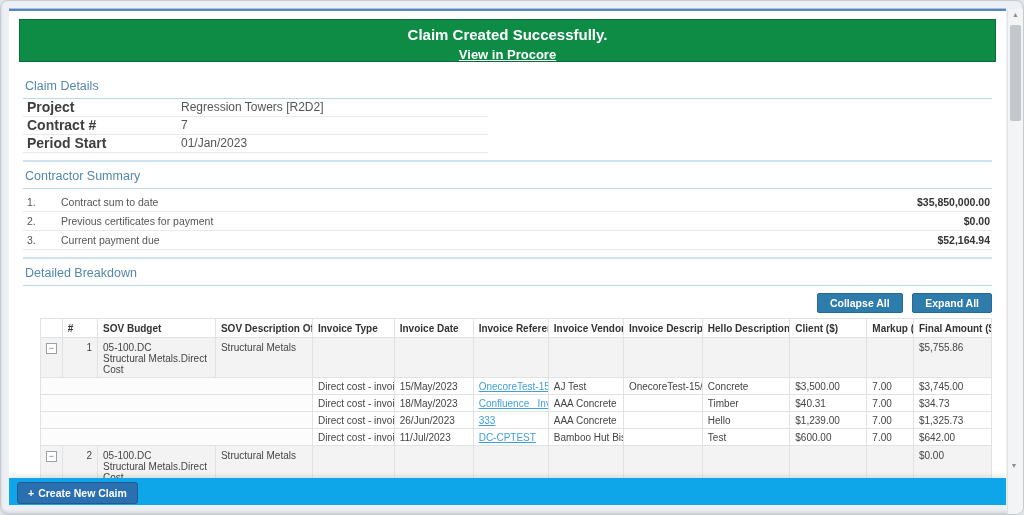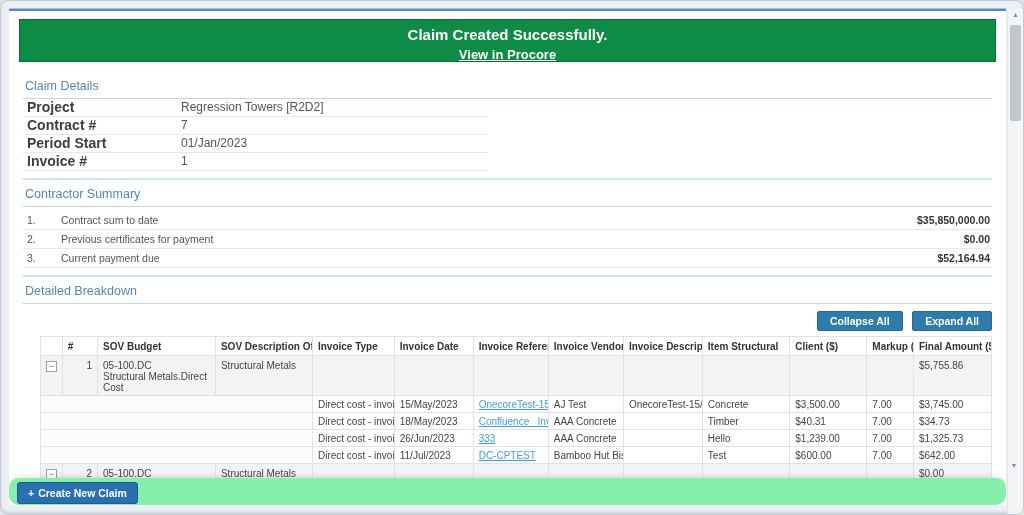--- a/index.html
+++ b/index.html
@@ -47,22 +47,22 @@
   tr.grp td.num { text-align:right; }
   .budget2 { color:#444; }
   tr.sub td { background:#fff; height:17px; }
   tr.sub td.lead { background:#fcfcfc; }
   td.r, th.r { text-align:right; }
   .exp-icon { display:inline-block; width:11px; height:11px; border:1px solid #9aa0a5; color:#6b7176;
               font-size:9px; line-height:9px; text-align:center; background:#fff; cursor:pointer; }
   .link { color:#41a0dc; text-decoration:underline; cursor:pointer; }
 
   
-  .footer { position:absolute; left:0; right:0; bottom:0; height:27px; background:#86efac;
-            box-shadow:0 -2px 5px rgba(0,0,0,.10);border-radius:10px; }
+  .footer { position:absolute; left:0; right:0; bottom:0; height:27px; background:#0ea5e9;
+            box-shadow:0 -2px 5px rgba(0,0,0,.10); }
   .create-btn { position:absolute; left:8px; top:4px; background:#2a6fb0; border:1px solid #22598e; color:#fff;
                 font-size:10.5px; font-weight:bold; padding:4px 10px; border-radius:3px; cursor:pointer; }
   .create-btn .plus { font-weight:bold; margin-right:4px; }
 
   
   .scrollbar { position:absolute; top:8px; right:0; bottom:0; width:16px; background:#f2f4f6; border-left:1px solid #e2e5e8; }
   .sb-up { position:absolute; top:2px; left:0; width:15px; height:12px; text-align:center; font-size:7px; color:#8a8f94; cursor:pointer; }
   .sb-thumb { position:absolute; top:16px; left:2px; width:11px; height:96px; background:#c3c7cb; border-radius:2px; cursor:pointer; }
   .tbl-down { position:absolute; right:3px; bottom:40px; width:12px; height:12px; text-align:center;
               font-size:7px; color:#8a8f94; cursor:pointer; }
@@ -88,24 +88,20 @@
             <div class="cd-label">Project</div>
             <div class="cd-value">Regression Towers [R2D2]</div>
           </div>
           <div class="cd-row">
             <div class="cd-label">Contract #</div>
             <div class="cd-value">7</div>
           </div>
           <div class="cd-row">
             <div class="cd-label">Period Start</div>
             <div class="cd-value">01/Jan/2023</div>
-          </div>
-          <div class="cd-row">
-            <div class="cd-label">Invoice #</div>
-            <div class="cd-value">1</div>
           </div>
         </div>
       </div>
       <div class="panel-end"></div>
     </div>
 
     <div class="panel">
       <div class="panel-title">Contractor Summary</div>
       <div style="margin-top:4px;">
         <div class="cs-row">
@@ -154,21 +150,21 @@
           <tr>
             <th></th>
             <th class="r">#</th>
             <th>SOV Budget</th>
             <th>SOV Description Of Work</th>
             <th>Invoice Type</th>
             <th>Invoice Date</th>
             <th>Invoice Reference</th>
             <th>Invoice Vendor</th>
             <th>Invoice Description</th>
-            <th>Item Structural</th>
+            <th>Hello Description</th>
             <th class="r">Client ($)</th>
             <th class="r">Markup (%)</th>
             <th class="r">Final Amount ($)</th>
           </tr>
         </thead>
         <tbody>
 
           <tr class="grp">
             <td><span class="exp-icon">−</span></td>
             <td class="num">1</td>

